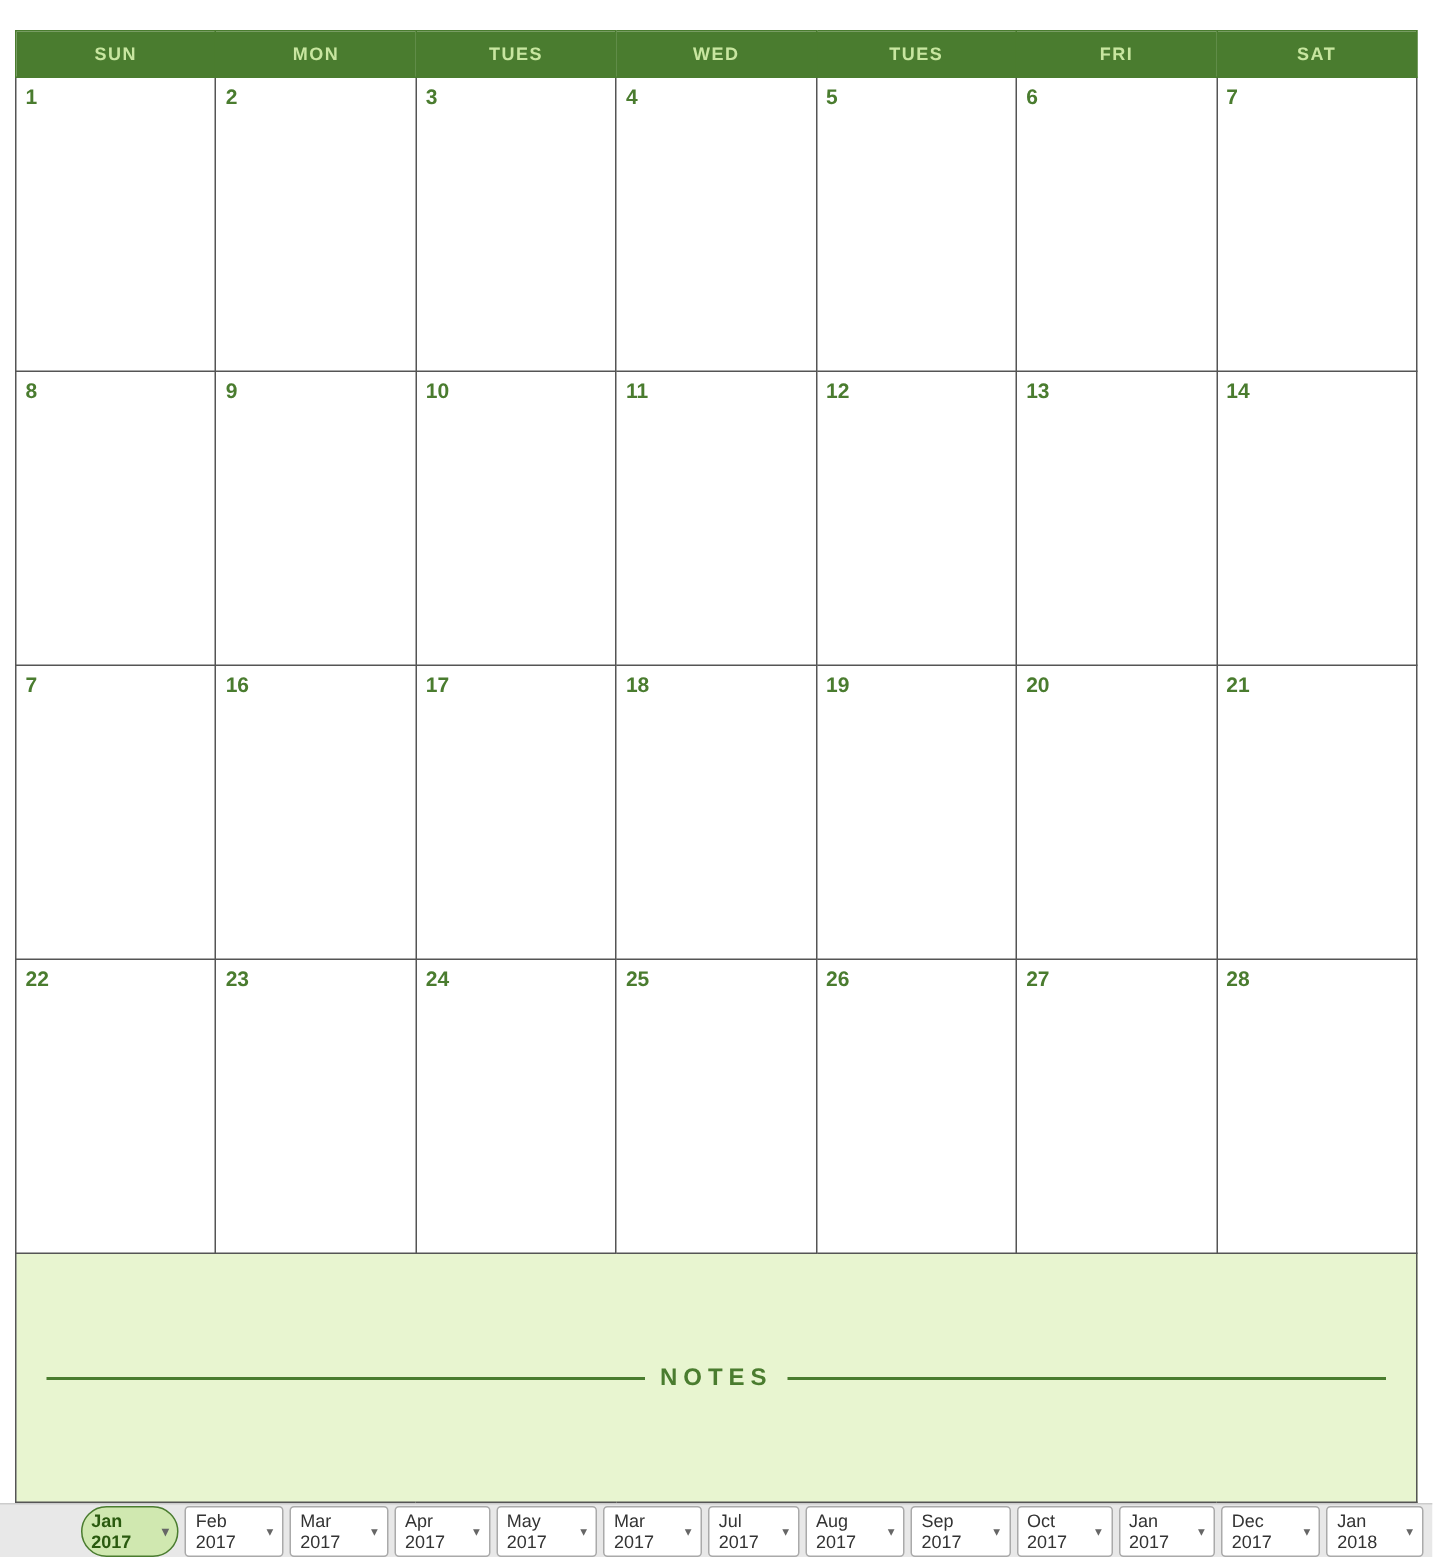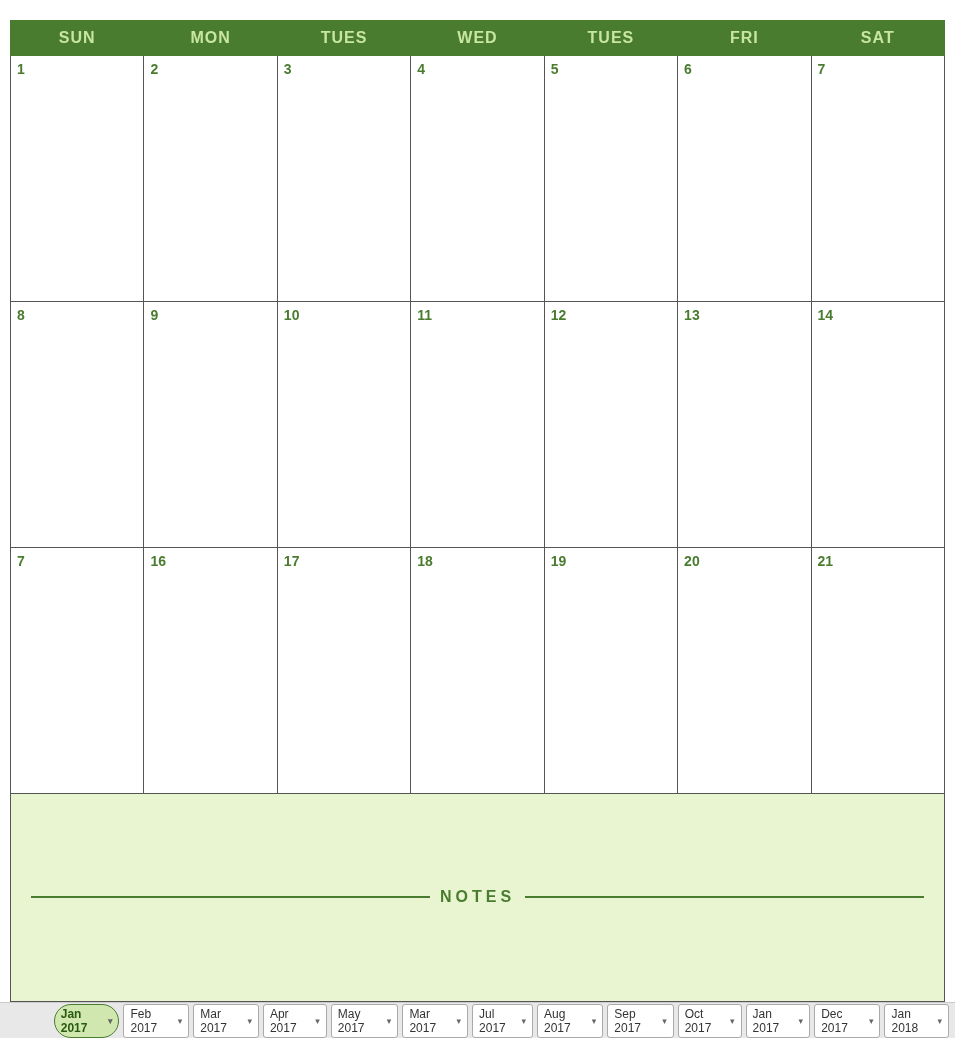--- a/index.html
+++ b/index.html
@@ -33,21 +33,21 @@
     #calendar-table {
       width: 100%;
       border-collapse: collapse;
       flex: 1;
     }
     .day-header {
       background-color: #4a7c2f;
       color: #c8e6a0;
       text-align: center;
       font-weight: bold;
-      font-size: 16px;
+      font-size: 12px;
       padding: 8px 0;
       border: 1px solid #4a7c2f;
       letter-spacing: 1px;
     }
     .day-cell {
       border: 1px solid #555;
       vertical-align: top;
       width: calc(100% / 7);
       height: 130px;
       padding: 4px 6px;
@@ -164,20 +164,29 @@
         </tr>
         <tr>
           <td class="day-cell"><span class="day-number">7</span></td>
           <td class="day-cell"><span class="day-number">16</span></td>
           <td class="day-cell"><span class="day-number">17</span></td>
           <td class="day-cell"><span class="day-number">18</span></td>
           <td class="day-cell"><span class="day-number">19</span></td>
           <td class="day-cell"><span class="day-number">20</span></td>
           <td class="day-cell"><span class="day-number">21</span></td>
         </tr>
+        <tr>
+          <td class="day-cell"><span class="day-number">22</span></td>
+          <td class="day-cell"><span class="day-number">23</span></td>
+          <td class="day-cell"><span class="day-number">24</span></td>
+          <td class="day-cell"><span class="day-number">25</span></td>
+          <td class="day-cell"><span class="day-number">26</span></td>
+          <td class="day-cell"><span class="day-number">27</span></td>
+          <td class="day-cell"><span class="day-number">28</span></td>
+        </tr>
         <tr class="notes-full-row">
           <td colspan="7" style="background: rgb(232, 245, 208); border: 1px solid rgb(85, 85, 85); height: 110px; vertical-align: middle; padding: 8px 20px; margin-left: 47px;">
     <div class="notes-section">
       <div class="notes-line"></div>
       <span class="notes-label">NOTES</span>
       <div class="notes-line"></div>
     </div>
   </td>
         </tr>
       </tbody>

